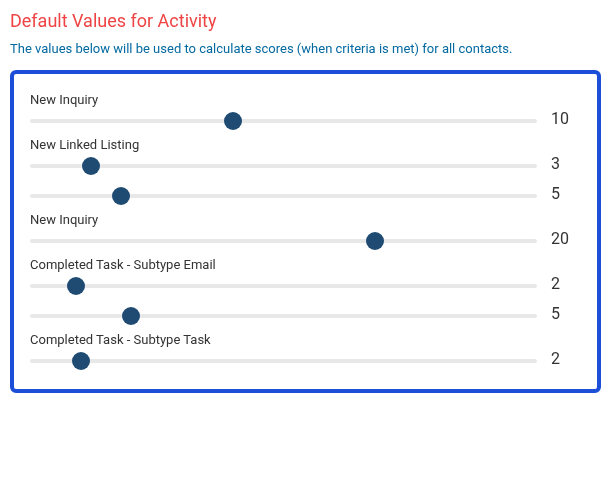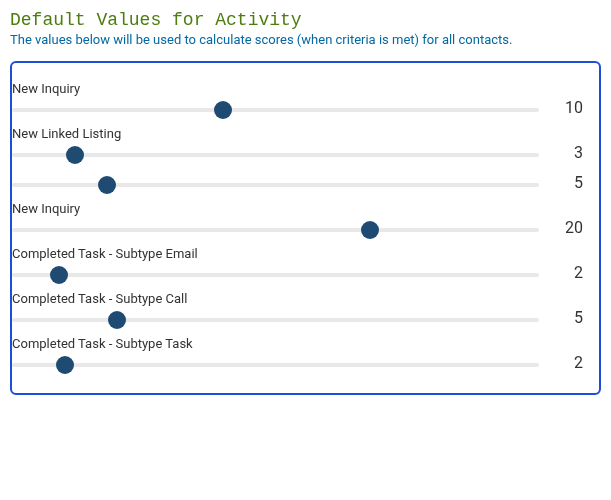--- a/index.html
+++ b/index.html
@@ -12,33 +12,32 @@
       background: #ffffff;
       width: 611px;
       padding: 10px;
     }
     .header {
       margin-bottom: 14px;
     }
     .title {
       font-size: 18px;
       font-weight: 400;
-      color: #4d7c0f;
-      margin-bottom: 2px;
-      font-family: Liberation Mono, monospace;
+      color: #ef4444;
+      margin-bottom: 10px;
     }
     .subtitle {
       font-size: 13px;
       color: #0369a1;
       font-weight: 400;
     }
     .panel {
-      border: 2px solid #1d4ed8;
+      border: 4px solid #1d4ed8;
       border-radius: 6px;
-      padding: 18px 16px 14px 0;
+      padding: 18px 16px 14px 16px;
     }
     .slider-row {
       display: flex;
       align-items: flex-end;
       margin-bottom: 14px;
     }
     .slider-row:last-child {
       margin-bottom: 12px;
     }
     .slider-block {
@@ -62,21 +61,21 @@
       position: absolute;
       width: 18px;
       height: 18px;
       background: #1f4b73;
       border-radius: 50%;
       top: 50%;
       transform: translate(-50%, -50%);
     }
     .value {
       width: 30px;
-      text-align: right;
+      text-align: left;
       font-size: 16px;
       color: #333333;
       padding-bottom: -2px;
       align-self: flex-end;
       line-height: 1;
       transform: translateY(4px);
     }
   </style>
 </head>
 <body>
@@ -132,21 +131,20 @@
       <span class="slider-label">Completed Task - Subtype Email</span>
       <div class="track">
         <div class="thumb" style="left:9%"></div>
       </div>
     </div>
     <div class="value">2</div>
   </div>
 
   <div class="slider-row">
     <div class="slider-block">
-      <span class="slider-label">Completed Task - Subtype Call</span>
       <div class="track">
         <div class="thumb" style="left:20%"></div>
       </div>
     </div>
     <div class="value">5</div>
   </div>
 
   <div class="slider-row">
     <div class="slider-block">
       <span class="slider-label">Completed Task - Subtype Task</span>

